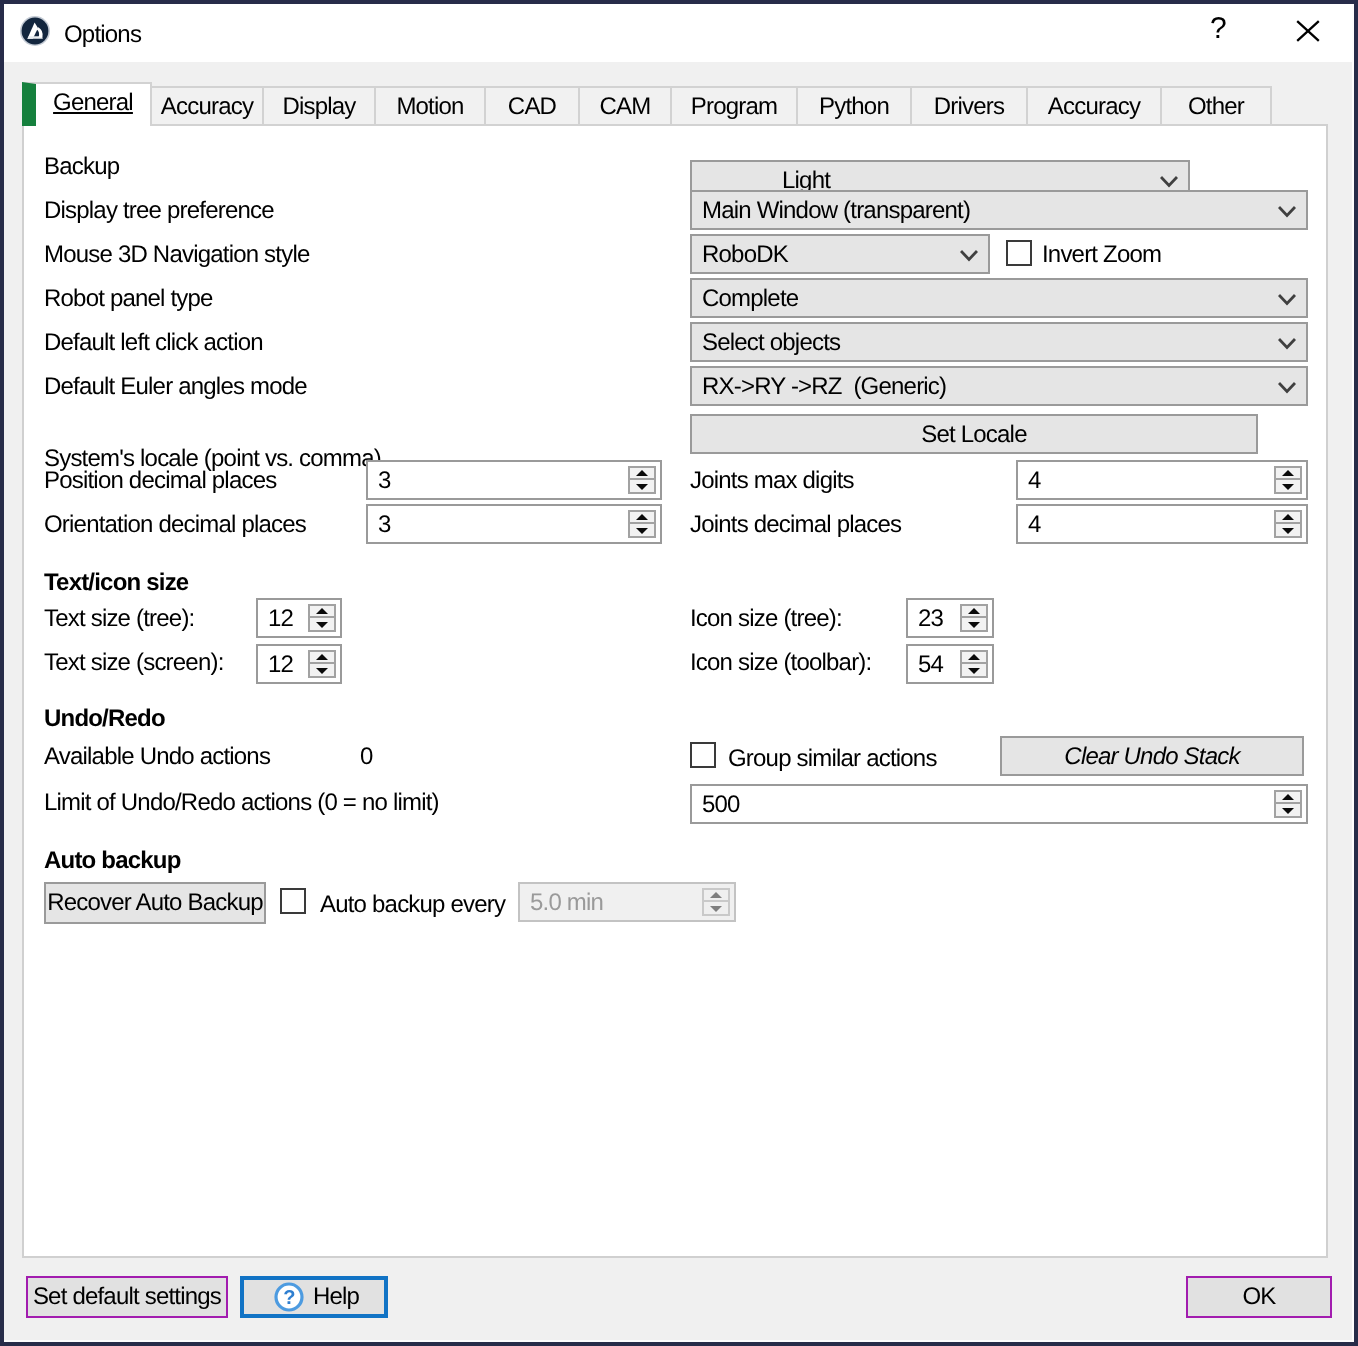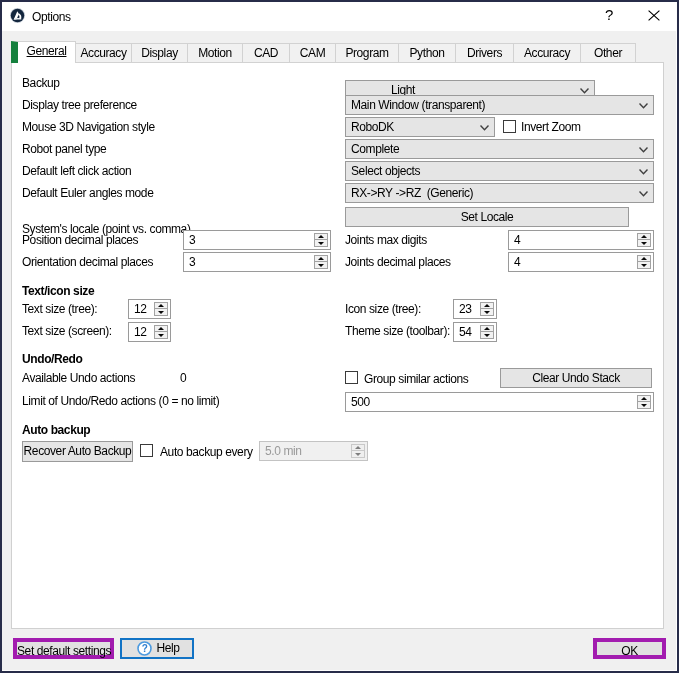--- a/index.html
+++ b/index.html
@@ -22,21 +22,21 @@
   .tab.sel { top:41px; height:22px; background:#ffffff; border-left:7px solid #15803d;
              border-bottom:none; line-height:19px; z-index:3;text-decoration:underline; }
   
   .dd { position:absolute; height:20px; background:#e5e5e5; border:1px solid #9a9a9a;
         line-height:18px; padding-left:5px; }
   .dd svg { position:absolute; right:5px; top:7px; }
   
   .qbtn { position:absolute; height:20px; background:#e5e5e5; border:1px solid #9a9a9a;
           text-align:center; line-height:18px; white-space:nowrap; }
   
-  .wbtn { position:absolute; height:21px; background:#e1e1e1; border:4px solid #a21caf;
+  .wbtn { position:absolute; height:21px; background:#e1e1e1; border:1px solid #a21caf;
           text-align:center; line-height:19px; white-space:nowrap; }
   
   .spin { position:absolute; height:20px; background:#fff; border:1px solid #9a9a9a;
           line-height:18px; padding-left:5px; }
   .cells { position:absolute; top:2px; bottom:2px; right:2px; width:14px;
            border:1px solid #a2a2a2; background:#f2f2f2; }
   .cells .mid { position:absolute; left:0; right:0; top:5px; height:1px; background:#a2a2a2; }
   .up { position:absolute; left:2.5px; top:1px; width:0; height:0;
         border-left:3.5px solid transparent; border-right:3.5px solid transparent;
         border-bottom:3.5px solid #0a0a0a; }
@@ -162,34 +162,34 @@
       <span class="dn"></span>
       <span class="mid"></span>
     </span></div>
 <div class="lbl" style="left:22px;top:324px;">Text size (screen):</div>
 <div class="spin" style="left:128px;top:322px;width:43px;">12
   <span class="cells">
       <span class="up"></span>
       <span class="dn"></span>
       <span class="mid"></span>
     </span></div>
-<div class="lbl" style="left:345px;top:324px;">Theme size (toolbar):</div>
+<div class="lbl" style="left:345px;top:324px;">Icon size (toolbar):</div>
 <div class="spin" style="left:453px;top:322px;width:44px;">54
   <span class="cells">
       <span class="up"></span>
       <span class="dn"></span>
       <span class="mid"></span>
     </span></div>
 
 <div class="lbl bold" style="left:22px;top:352px;">Undo/Redo</div>
 <div class="lbl" style="left:22px;top:371px;">Available Undo actions</div>
 <div class="lbl" style="left:180px;top:371px;">0</div>
 <div class="cb" style="left:345px;top:371px;"></div>
 <div class="lbl" style="left:364px;top:372px;">Group similar actions</div>
-<div class="qbtn" style="left:500px;top:368px;width:152px;">Clear Undo Stack</div>
+<div class="qbtn" style="left:500px;top:368px;width:152px;font-style:italic;">Clear Undo Stack</div>
 <div class="lbl" style="left:22px;top:394px;">Limit of Undo/Redo actions (0 = no limit)</div>
 <div class="spin" style="left:345px;top:392px;width:309px;">500
   <span class="cells">
       <span class="up"></span>
       <span class="dn"></span>
       <span class="mid"></span>
     </span></div>
 
 <div class="lbl bold" style="left:22px;top:423px;">Auto backup</div>
 <div class="qbtn" style="left:22px;top:441px;width:111px;height:21px;line-height:19px">Recover Auto Backup</div>

